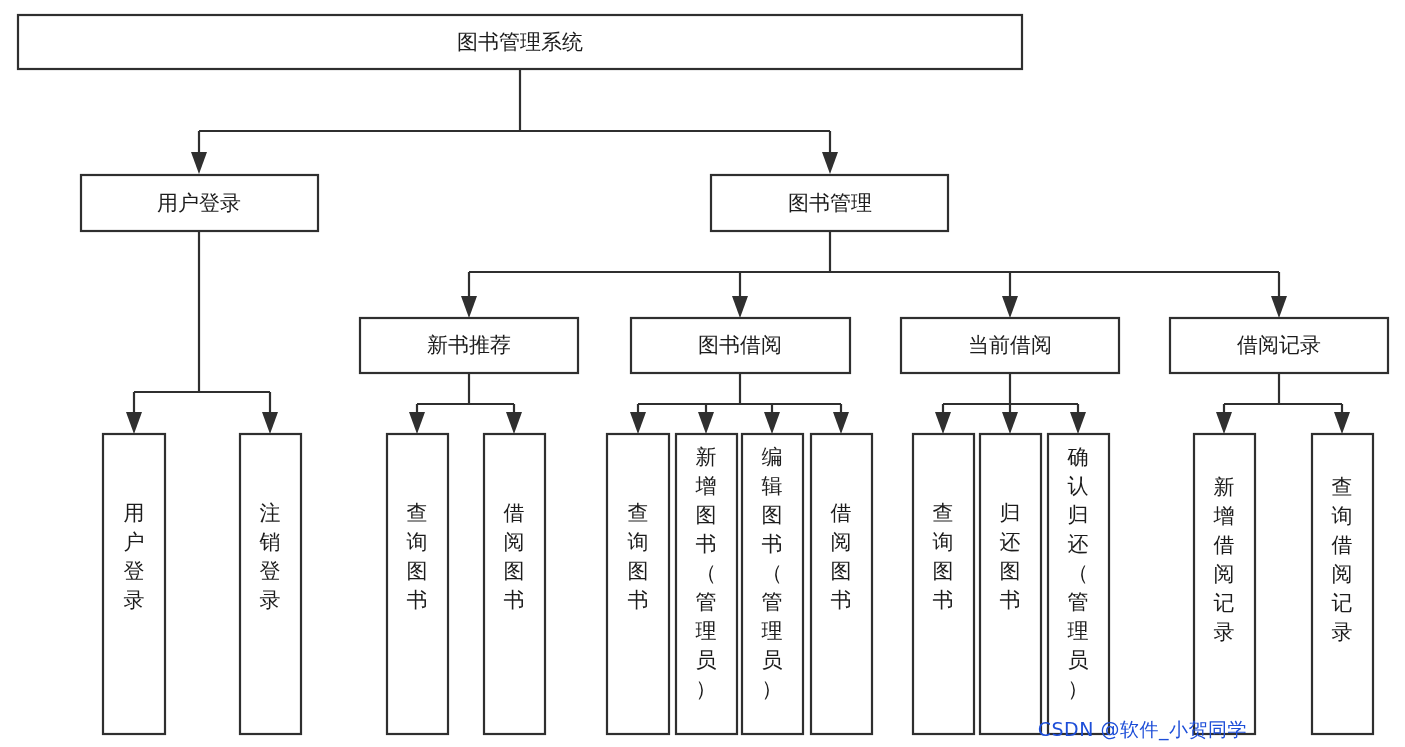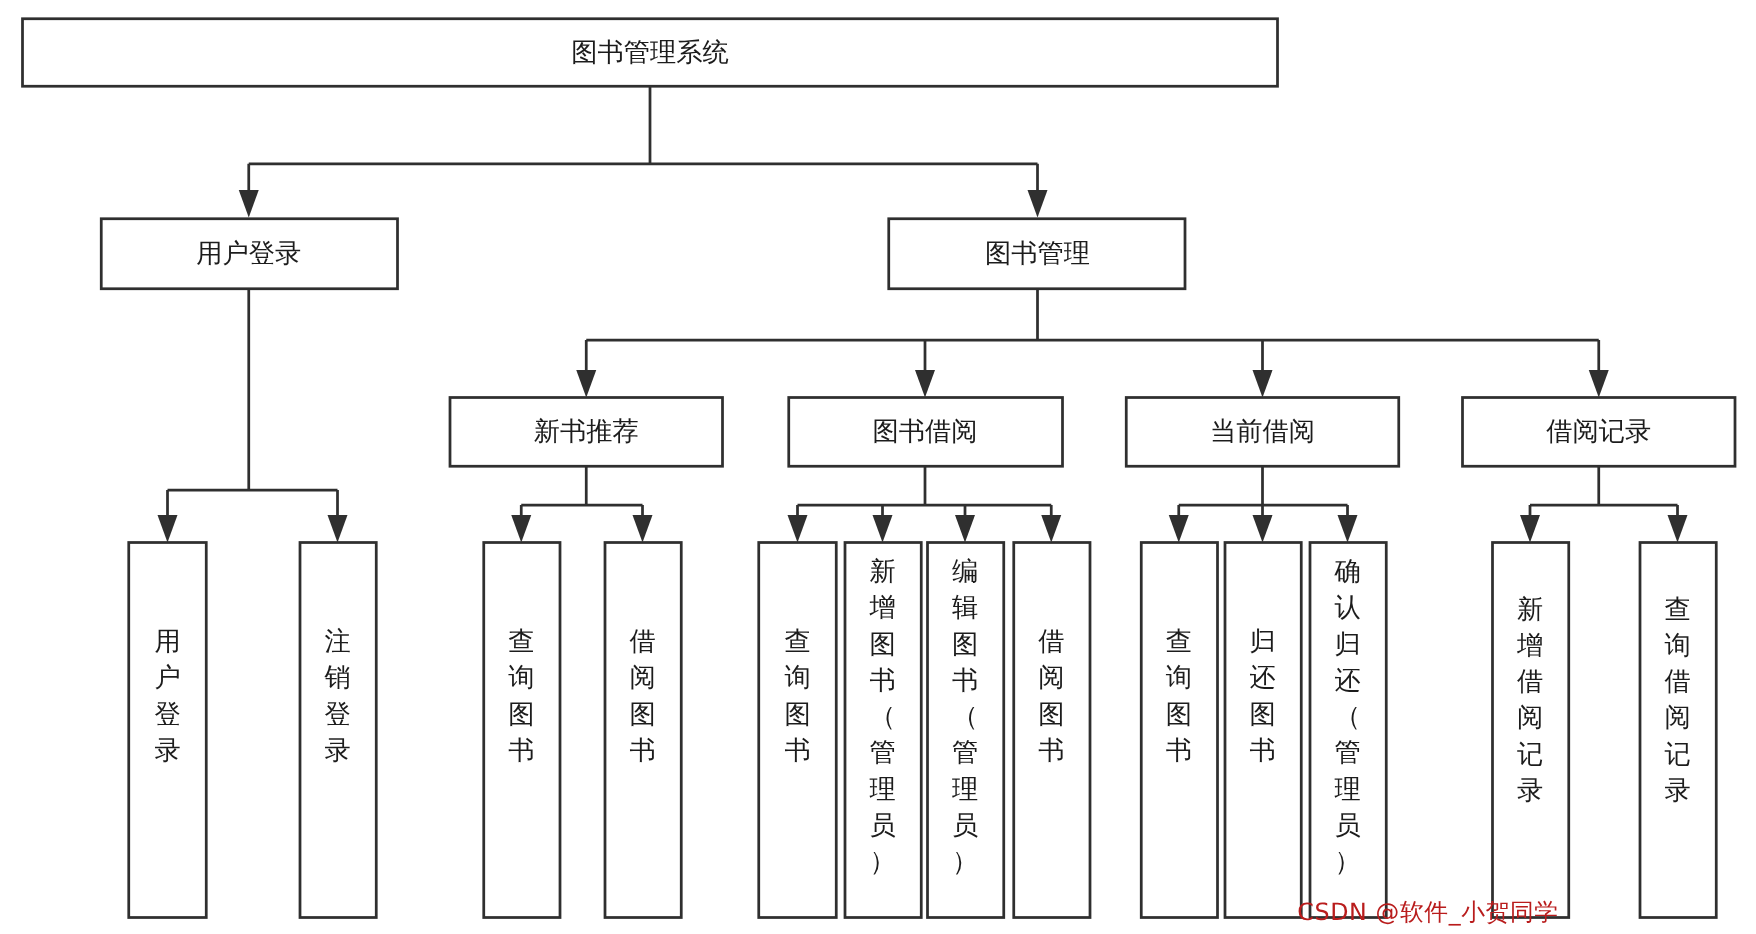--- a/index.html
+++ b/index.html
@@ -54,21 +54,21 @@
     font-size: 21px;
     font-family: "DejaVu Sans", "Liberation Sans", sans-serif;
     text-anchor: middle;
     dominant-baseline: middle;
   }
   .watermark-text {
     position: absolute;
     right: 8px;
     bottom: 4px;
     font-size: 19px;
-    color: #b91c1c;
+    color: #1d4ed8;
     font-family: "DejaVu Sans", "Liberation Sans", sans-serif;
     white-space: nowrap;
     letter-spacing: 0.5px;
     pointer-events: none;
   }
 </style>
 </head>
 <body>
 
 <div id="diagram-root">

